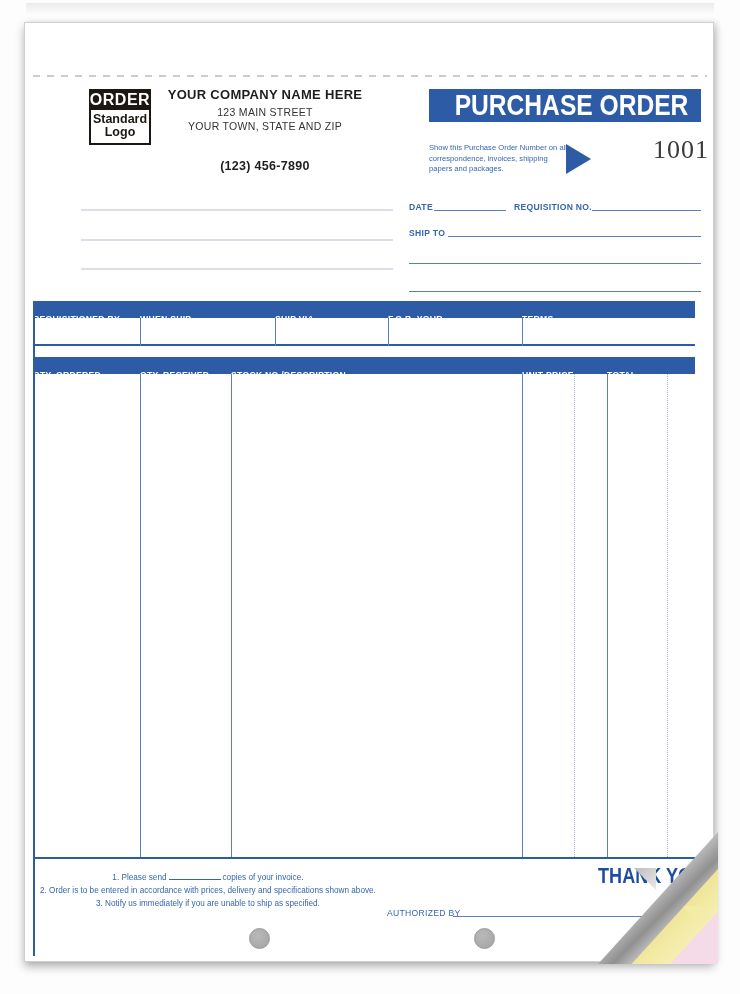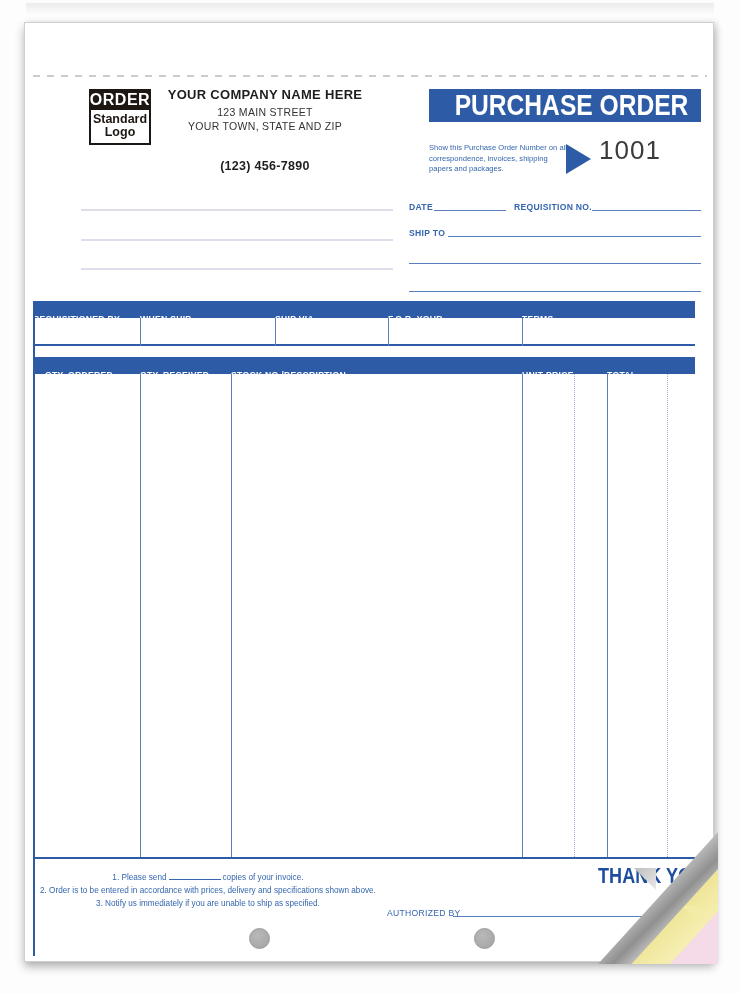--- a/index.html
+++ b/index.html
@@ -28,22 +28,22 @@
 
   
   .banner { position:absolute; left:404px; top:66px; width:272px; height:33px;
     background:var(--form-blue,#2d5ba6); color:#fff; text-align:center; }
   .banner-text { display:inline-block; font-weight:bold; font-size:30px; line-height:32px;
     letter-spacing:0px; transform:scaleX(.82); transform-origin:center; white-space:nowrap; }
   .po-note { position:absolute; left:404px; top:120px; width:138px; font-size:7.6px; line-height:10.5px;
     color:var(--text-blue,#3566ae); }
   .po-arrow { position:absolute; left:541px; top:121px; width:0; height:0;
     border-left:25px solid var(--form-blue,#2d5ba6); border-top:15px solid transparent; border-bottom:15px solid transparent; }
-  .po-number { position:absolute; left:574px; top:112px; width:110px; text-align:left;
-    font-family:Liberation Sans, sans-serif; font-size:26px; color:#3b3b3b; letter-spacing:1px; }
+  .po-number { position:absolute; left:574px; top:112px; width:110px; text-align:right;
+    font-family:Liberation Serif, serif; font-size:26px; color:#3b3b3b; letter-spacing:1px; }
 
   
   .gray-line { position:absolute; left:56px; width:312px; height:2px; background:#dcdfe9; }
   .gl1{ top:186px; } .gl2{ top:216px; } .gl3{ top:245px; }
 
   
   .field-label { position:absolute; font-size:8.6px; font-weight:bold; letter-spacing:.3px;
     color:var(--text-blue,#3566ae); }
   .field-line { position:absolute; height:1px; background:var(--line-blue,#5b7fbc); }
   .lbl-date { left:384px; top:179px; }
@@ -55,21 +55,21 @@
   .ln-extra1 { left:384px; top:240px; width:292px; }
   .ln-extra2 { left:384px; top:268px; width:292px; }
 
   
   .thead { position:absolute; left:8px; width:662px; height:17px; background:var(--form-blue,#2d5ba6);
     display:flex; align-items:center; }
   .thead .th { color:#fff; font-weight:bold; font-size:8.6px; letter-spacing:.3px; text-align:left;margin-top:19px; }
   .thead1 { top:278px; }
   .thead2 { top:334px; }
   .t1c1{width:107px;} .t1c2{width:135px;} .t1c3{width:113px;} .t1c4{width:134px;} .t1c5{width:173px;}
-  .t2c1{width:107px;padding-left:12px;} .t2c2{width:91px;} .t2c3{width:291px;} .t2c4{width:85px;} .t2c5{width:88px;}
+  .t2c1{width:107px;} .t2c2{width:91px;} .t2c3{width:291px;} .t2c4{width:85px;} .t2c5{width:88px;}
 
   .t1-cells { position:absolute; left:8px; top:295px; width:662px; height:28px;
     border-bottom:2px solid var(--form-blue,#2d5ba6); }
   .t1-div { position:absolute; top:0; width:1px; height:28px; background:var(--line-blue,#5b7fbc); }
   .t1d1{left:107px;} .t1d2{left:242px;} .t1d3{left:355px;} .t1d4{left:489px;}
 
   .t2-body { position:absolute; left:8px; top:351px; width:662px; height:485px;
     border-bottom:2px solid var(--form-blue,#2d5ba6); }
   .vline { position:absolute; top:0; bottom:0; width:1px; background:var(--line-blue,#5b7fbc); }
   .v1{left:107px;} .v2{left:198px;} .v3{left:489px;} .v4{left:574px;}

